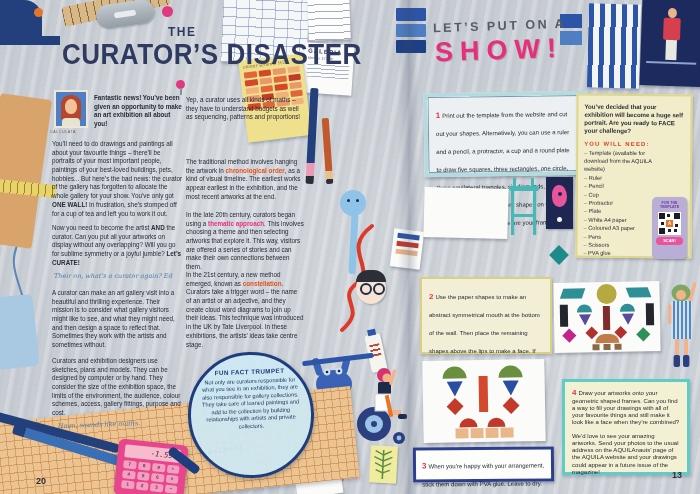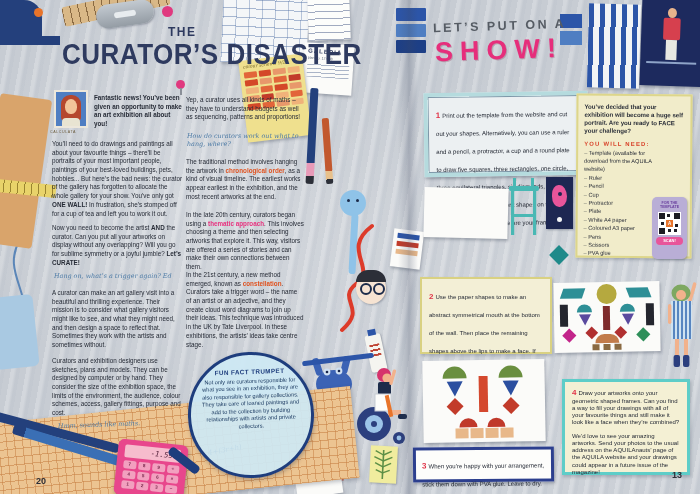--- a/index.html
+++ b/index.html
@@ -364,27 +364,26 @@
   </div>
   <div class="abs" id="avatar-cap">CALCULATA</div>
 
   <div class="p" id="c1p1">Fantastic news! You’ve been given an opportunity to make an art exhibition all about you!</div>
   <div class="p" id="c1p2">
     <span>You’ll need to do drawings and paintings all about your favourite things – there’ll be portraits of your most important people, paintings of your best-loved buildings, pets, hobbies... But here’s the bad news: the curator of the gallery has forgotten to allocate the whole gallery for your show. You’ve only got </span><span class="bold">ONE WALL!</span><span> In frustration, she’s stomped off for a cup of tea and left you to work it out.</span>
   </div>
   <div class="p" id="c1p3">
     <span>Now you need to become the artist </span><span class="bold">AND</span><span> the curator. Can you put all your artworks on display without any overlapping? Will you go for sublime symmetry or a joyful jumble? </span><span class="bold">Let’s CURATE!</span>
   </div>
-  <div class="hand" id="c1note1">Hang on, what’s a trigger again? Ed</div>
+  <div class="hand" id="c1note1">Their on, what’s a curator again? Ed</div>
   <div class="p" id="c1p4">A curator can make an art gallery visit into a beautiful and thrilling experience. Their mission is to consider what gallery visitors might like to see, and what they might need, and then design a space to reflect that. Sometimes they work with the artists and sometimes without.</div>
   <div class="p" id="c1p5">Curators and exhibition designers use sketches, plans and models. They can be designed by computer or by hand. They consider the size of the exhibition space, the limits of the environment, the audience, colour schemes, access, gallery fittings, purpose and cost.</div>
   <div class="hand" id="c1note2">Hmm, sounds like maths.</div>
 
   <div class="p" id="c2p1">Yep, a curator uses all kinds of maths – they have to understand budgets as well as sequencing, patterns and proportions!</div>
-  <div class="hand" id="c2note">How do curators work out what to hang, where?</div>
   <div class="p" id="c2p2">
     <span>The traditional method involves hanging the artwork in </span><span class="hl-o">chronological order</span><span>, as a kind of visual timeline. The earliest works appear earliest in the exhibition, and the most recent artworks at the end.</span>
   </div>
   <div class="p" id="c2p3">
     <span>In the late 20th century, curators began using a </span><span class="hl-p">thematic approach</span><span>. This involves choosing a theme and then selecting artworks that explore it. This way, visitors are offered a series of stories and can make their own connections between them.</span>
   </div>
   <div class="p" id="c2p4">
     <span>In the 21st century, a new method emerged, known as </span><span class="hl-o">constellation</span><span>. Curators take a trigger word – the name of an artist or an adjective, and they create cloud word diagrams to join up their ideas. This technique was introduced in the UK by Tate Liverpool. In these exhibitions, the artists’ ideas take centre stage.</span>
   </div>
 

